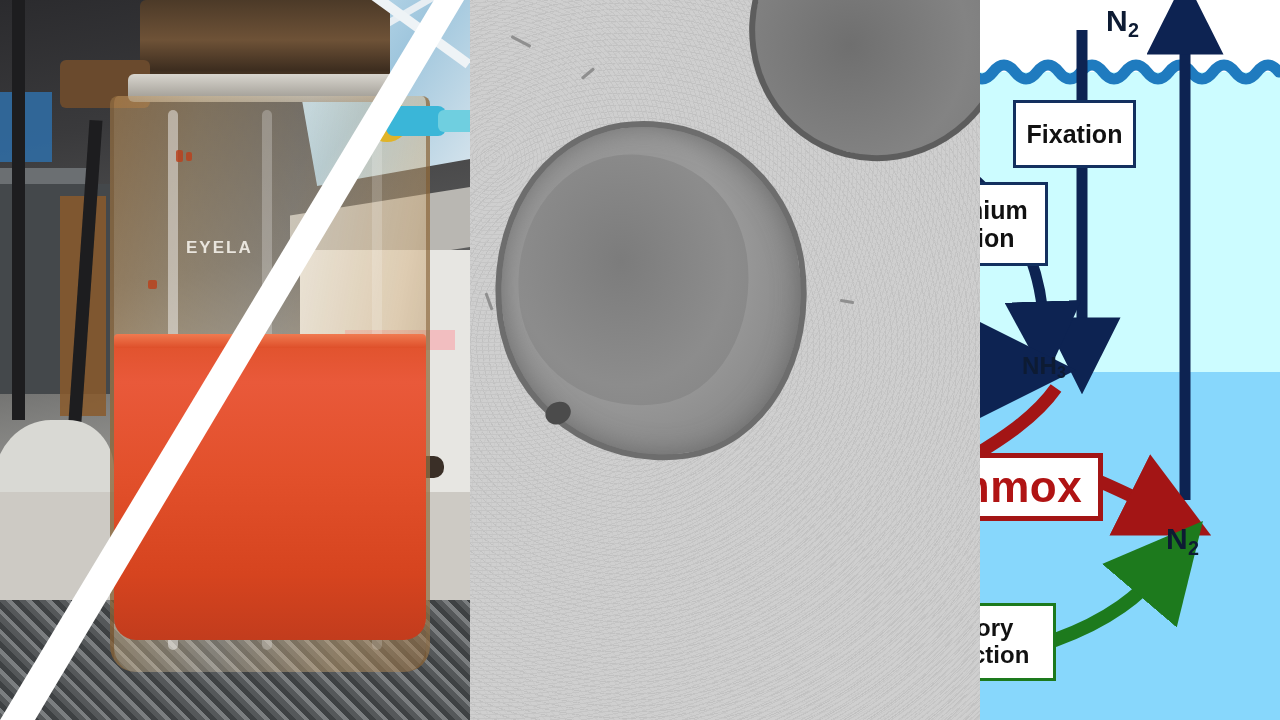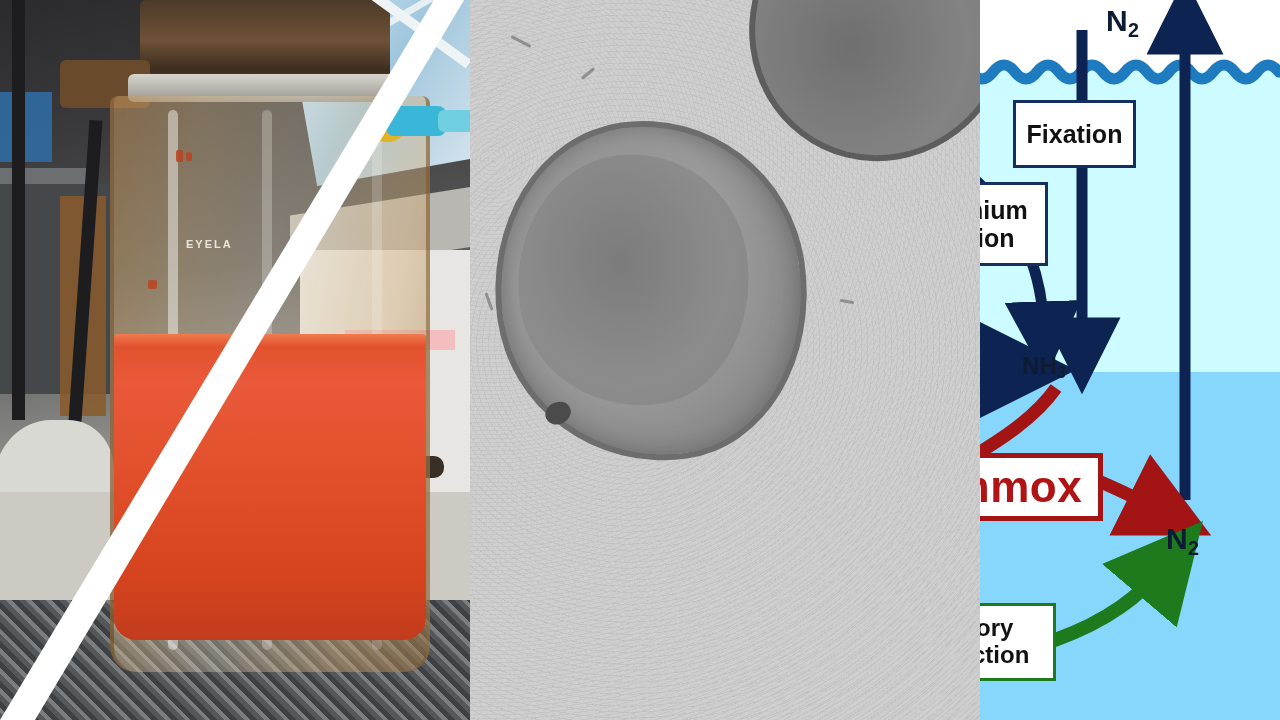--- a/index.html
+++ b/index.html
@@ -67,21 +67,21 @@
   .jarHi{position:absolute;top:110px;width:10px;height:540px;background:rgba(255,255,255,.45);border-radius:5px;}
   .jarNeck{position:absolute;left:140px;top:0;width:250px;height:100px;
       background:linear-gradient(180deg,#4c3a28 0%,#6e5237 40%,#3d2d1f 70%,#7a6042 100%);border-radius:6px;}
   .jarCollar{position:absolute;left:128px;top:74px;width:276px;height:28px;
       background:linear-gradient(180deg,#d8d5ce,#9a968e);border-radius:6px;}
   .jarFlange{position:absolute;left:60px;top:60px;width:90px;height:48px;background:#6a4a2d;border-radius:6px;}
   .portY{position:absolute;left:365px;top:100px;width:44px;height:42px;background:#e0b429;border-radius:50%;}
   .portB{position:absolute;left:386px;top:106px;width:60px;height:30px;background:#3ab6d8;border-radius:8px;}
   .portB2{position:absolute;left:438px;top:110px;width:42px;height:22px;background:#6fcfe0;border-radius:6px;}
   .tubeW{position:absolute;left:360px;top:24px;width:120px;height:10px;background:#eef3f6;transform:rotate(36deg);}
-  .eyela{position:absolute;left:186px;top:238px;color:#f2eee7;font-size:11px;letter-spacing:2px;
+  .eyela{position:absolute;left:186px;top:238px;color:#f2eee7;font-size:17px;letter-spacing:2px;
       font-weight:bold;opacity:.92;font-family:"Liberation Sans",sans-serif;}
   .jarSpeck{position:absolute;background:#b9431f;border-radius:2px;opacity:.85;}
 
   
   .temBg{position:absolute;left:0;top:0;width:560px;height:720px;background:#cfcfcf;}
   .temGrain{position:absolute;inset:0;opacity:.5;
       background:repeating-radial-gradient(circle at 13% 22%,#bdbdbd 0 1px,transparent 1px 4px),
                  repeating-radial-gradient(circle at 61% 71%,#c7c7c7 0 1px,transparent 1px 5px),
                  repeating-radial-gradient(circle at 37% 48%,#b5b5b5 0 1px,transparent 1px 6px);}
   .cellBig{position:absolute;left:75px;top:120px;width:300px;height:330px;

